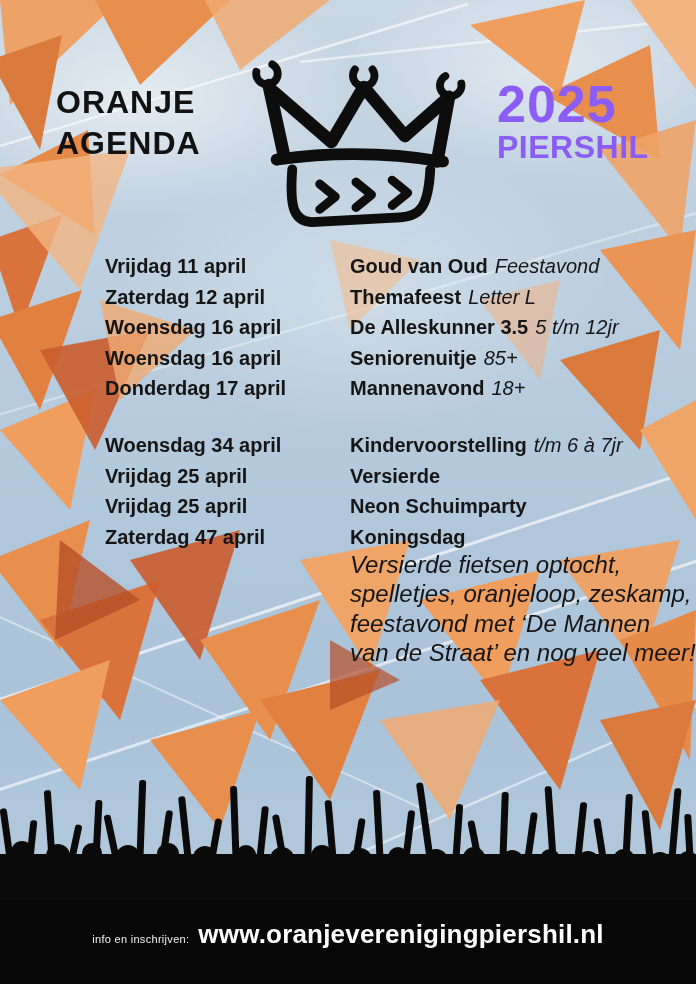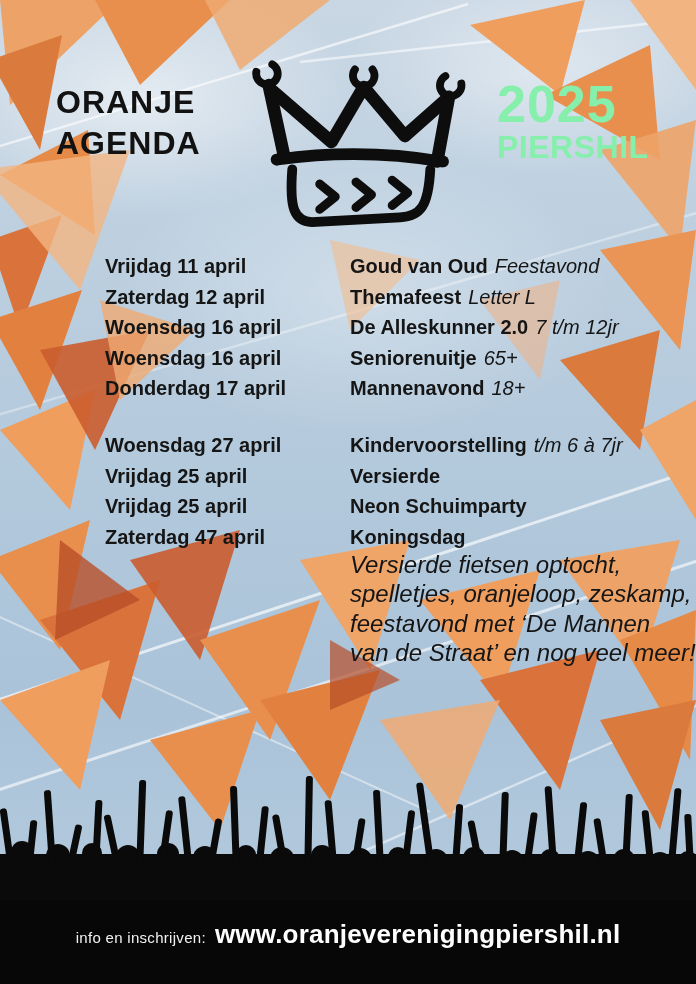--- a/index.html
+++ b/index.html
@@ -16,21 +16,21 @@
       radial-gradient(ellipse 360px 200px at 52% 30%, rgba(255,255,255,.30), transparent 70%),
       linear-gradient(180deg,#c9d7e4 0%,#b6cbdd 40%,#aac3d9 72%,#b8cddf 100%);
   }
   .flags-svg{position:absolute;inset:0;}
   
   .title{
     position:absolute;left:56px;top:82px;
     font-size:32px;font-weight:700;line-height:41px;letter-spacing:1px;color:#121212;
   }
   .crown{position:absolute;left:228px;top:44px;width:246px;height:186px;}
-  .year-block{position:absolute;left:497px;top:78px;width:160px;color:#86efac;}
+  .year-block{position:absolute;left:497px;top:78px;width:160px;color:#8b5cf6;}
   .year{font-size:52px;font-weight:700;line-height:52px;letter-spacing:1px;}
   .place{font-size:32px;font-weight:700;line-height:31px;letter-spacing:.5px;margin-top:2px;}
   
   .agenda-block{position:absolute;left:105px;width:590px;}
   .block-1{top:251px;}
   .block-2{top:430px;}
   .row{display:flex;font-size:20px;line-height:30.6px;font-weight:700;white-space:nowrap;}
   .row .date{width:245px;flex:0 0 245px;}
   .row .event b{font-weight:700;}
   .row .event i{font-weight:400;margin-left:7px;}
@@ -38,21 +38,21 @@
     position:absolute;left:350px;top:550px;width:340px;
     font-size:24px;line-height:29.3px;font-style:italic;font-weight:400;white-space:nowrap;
   }
   
   .crowd{position:absolute;left:0;top:758px;width:696px;height:150px;}
   .footer{
     position:absolute;left:0;top:900px;width:696px;height:84px;background:#070707;
     display:flex;align-items:baseline;justify-content:center;gap:9px;padding-top:19px;box-sizing:border-box;
     color:#fff;
   }
-  .footer .label{font-size:15px;font-weight:400;letter-spacing:.3px;color:#f2f2f2;text-align:right;}
+  .footer .label{font-size:11px;font-weight:400;letter-spacing:.3px;color:#f2f2f2;text-align:right;}
   .footer .site{font-size:26px;font-weight:700;letter-spacing:.2px;}
 </style>
 </head>
 <body>
 
 <div class="poster">
 
   <div class="sky"></div>
 
   <svg class="flags-svg" viewBox="0 0 696 984" aria-hidden="true">
@@ -149,35 +149,35 @@
     <div class="row">
       <span class="date">Vrijdag 11 april</span>
       <span class="event"><b>Goud van Oud</b><i>Feestavond</i></span>
     </div>
     <div class="row">
       <span class="date">Zaterdag 12 april</span>
       <span class="event"><b>Themafeest</b><i>Letter L</i></span>
     </div>
     <div class="row">
       <span class="date">Woensdag 16 april</span>
-      <span class="event"><b>De Alleskunner 2.0</b><i>7 t/m 12jr</i></span>
+      <span class="event"><b>De Alleskunner 3.5</b><i>5 t/m 12jr</i></span>
     </div>
     <div class="row">
       <span class="date">Woensdag 16 april</span>
-      <span class="event"><b>Seniorenuitje</b><i>65+</i></span>
+      <span class="event"><b>Seniorenuitje</b><i>85+</i></span>
     </div>
     <div class="row">
       <span class="date">Donderdag 17 april</span>
       <span class="event"><b>Mannenavond</b><i>18+</i></span>
     </div>
   </div>
 
   <div class="agenda-block block-2">
     <div class="row">
-      <span class="date">Woensdag 27 april</span>
+      <span class="date">Woensdag 34 april</span>
       <span class="event"><b>Kindervoorstelling</b><i>t/m 6 à 7jr</i></span>
     </div>
     <div class="row">
       <span class="date">Vrijdag 25 april</span>
       <span class="event"><b>Versierde</b><i></i></span>
     </div>
     <div class="row">
       <span class="date">Vrijdag 25 april</span>
       <span class="event"><b>Neon Schuimparty</b><i></i></span>
     </div>

